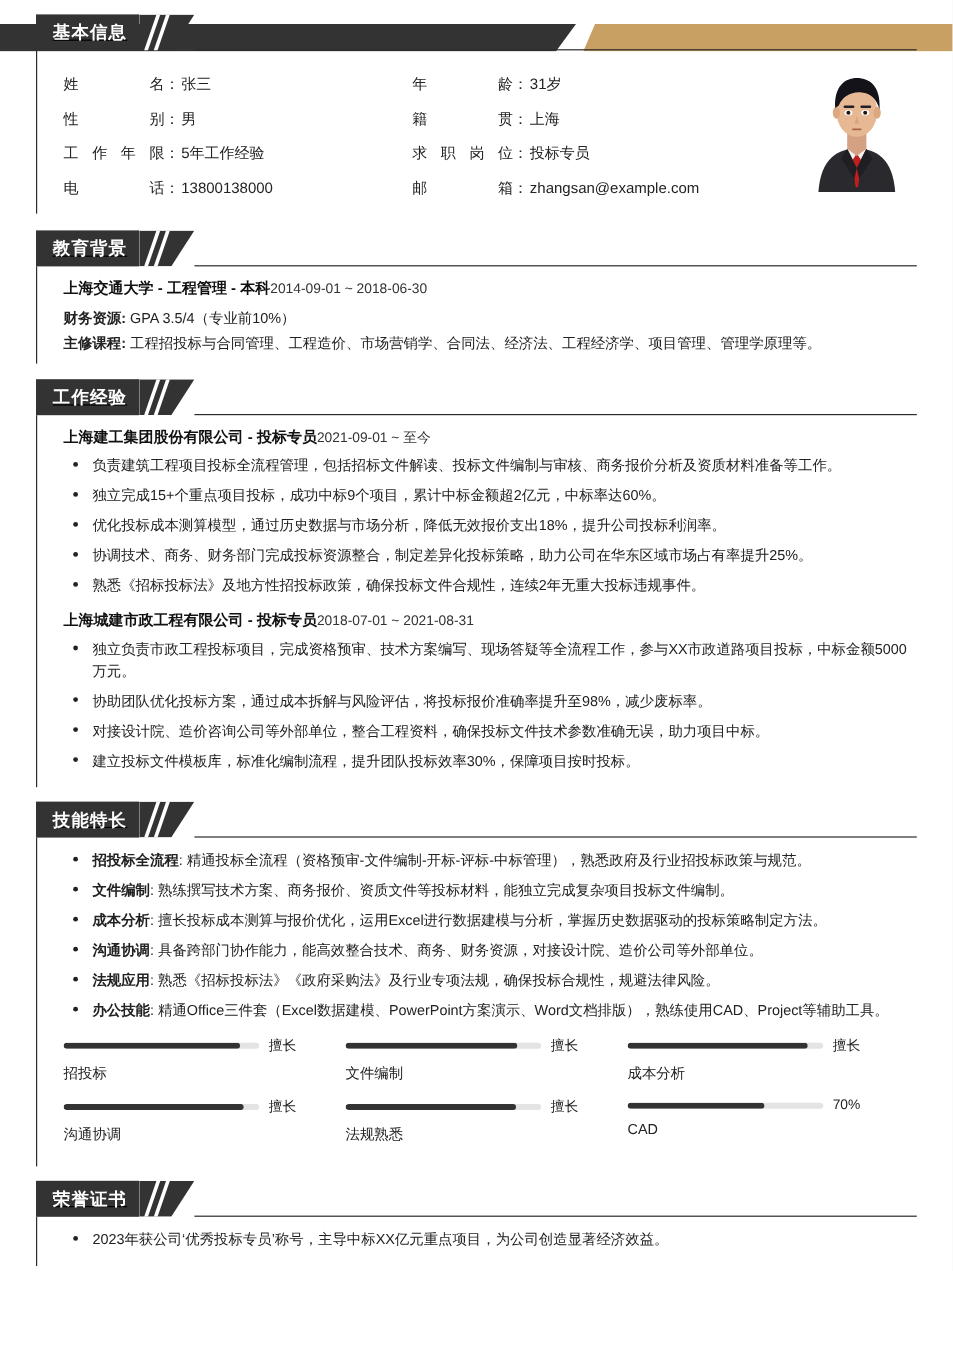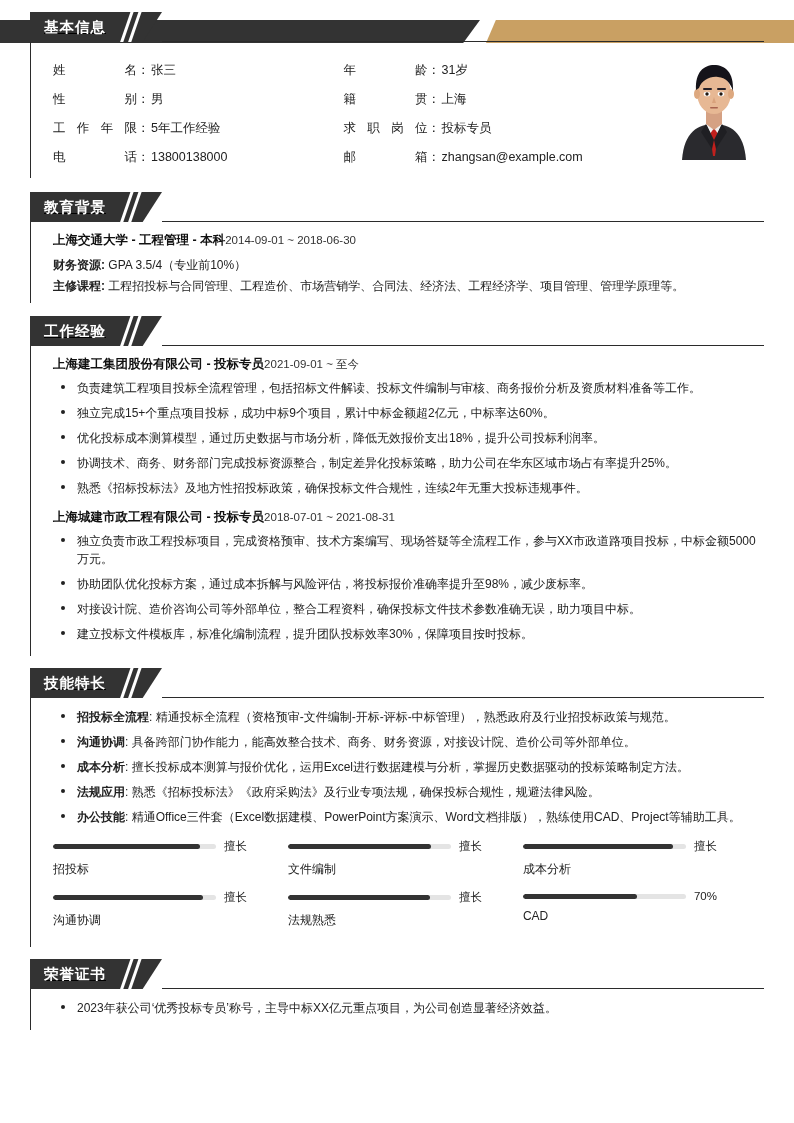--- a/index.html
+++ b/index.html
@@ -419,24 +419,27 @@
           <div class="stripe s2"></div>
       </div>
       <div class="sec-head-rule"></div>
     </div>
     <div class="sec-body">
       <ul class="bullets">
         <li>
           <b>招投标全流程</b><span>: </span><span>精通投标全流程（资格预审-文件编制-开标-评标-中标管理），熟悉政府及行业招投标政策与规范。</span>
         </li>
         <li>
-          <b>沟通协调</b><span>: </span><span>具备跨部门协作能力，能高效整合技术、商务、财务资源，对接设计院、造价公司等外部单位。</span>
+          <b>文件编制</b><span>: </span><span>熟练撰写技术方案、商务报价、资质文件等投标材料，能独立完成复杂项目投标文件编制。</span>
         </li>
         <li>
           <b>成本分析</b><span>: </span><span>擅长投标成本测算与报价优化，运用Excel进行数据建模与分析，掌握历史数据驱动的投标策略制定方法。</span>
+        </li>
+        <li>
+          <b>沟通协调</b><span>: </span><span>具备跨部门协作能力，能高效整合技术、商务、财务资源，对接设计院、造价公司等外部单位。</span>
         </li>
         <li>
           <b>法规应用</b><span>: </span><span>熟悉《招标投标法》《政府采购法》及行业专项法规，确保投标合规性，规避法律风险。</span>
         </li>
         <li>
           <b>办公技能</b><span>: </span><span>精通Office三件套（Excel数据建模、PowerPoint方案演示、Word文档排版），熟练使用CAD、Project等辅助工具。</span>
         </li>
       </ul>
 
       <div class="bars">

